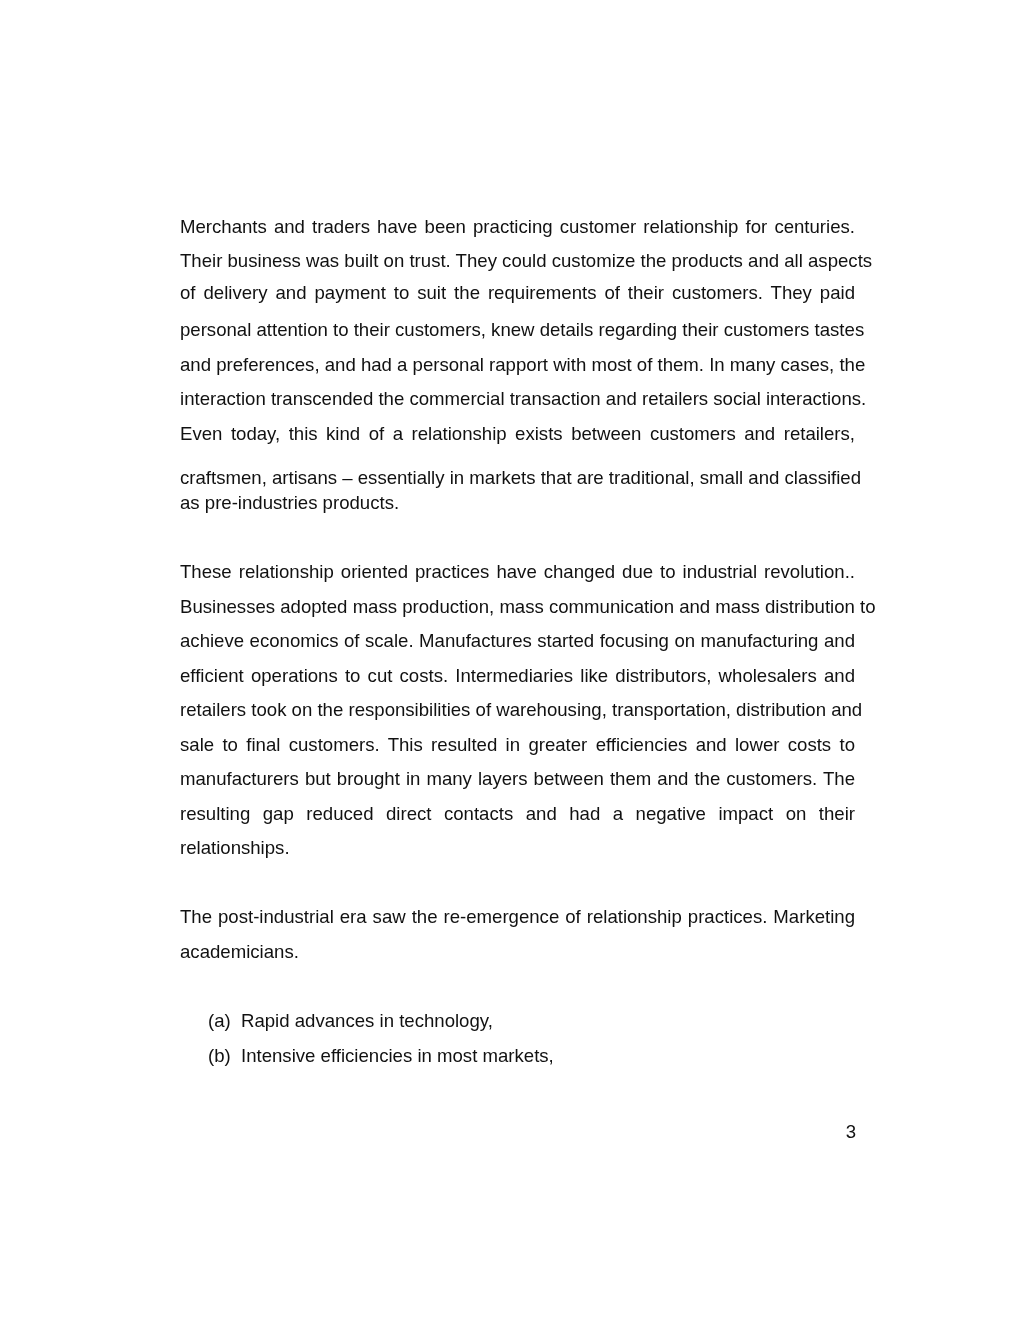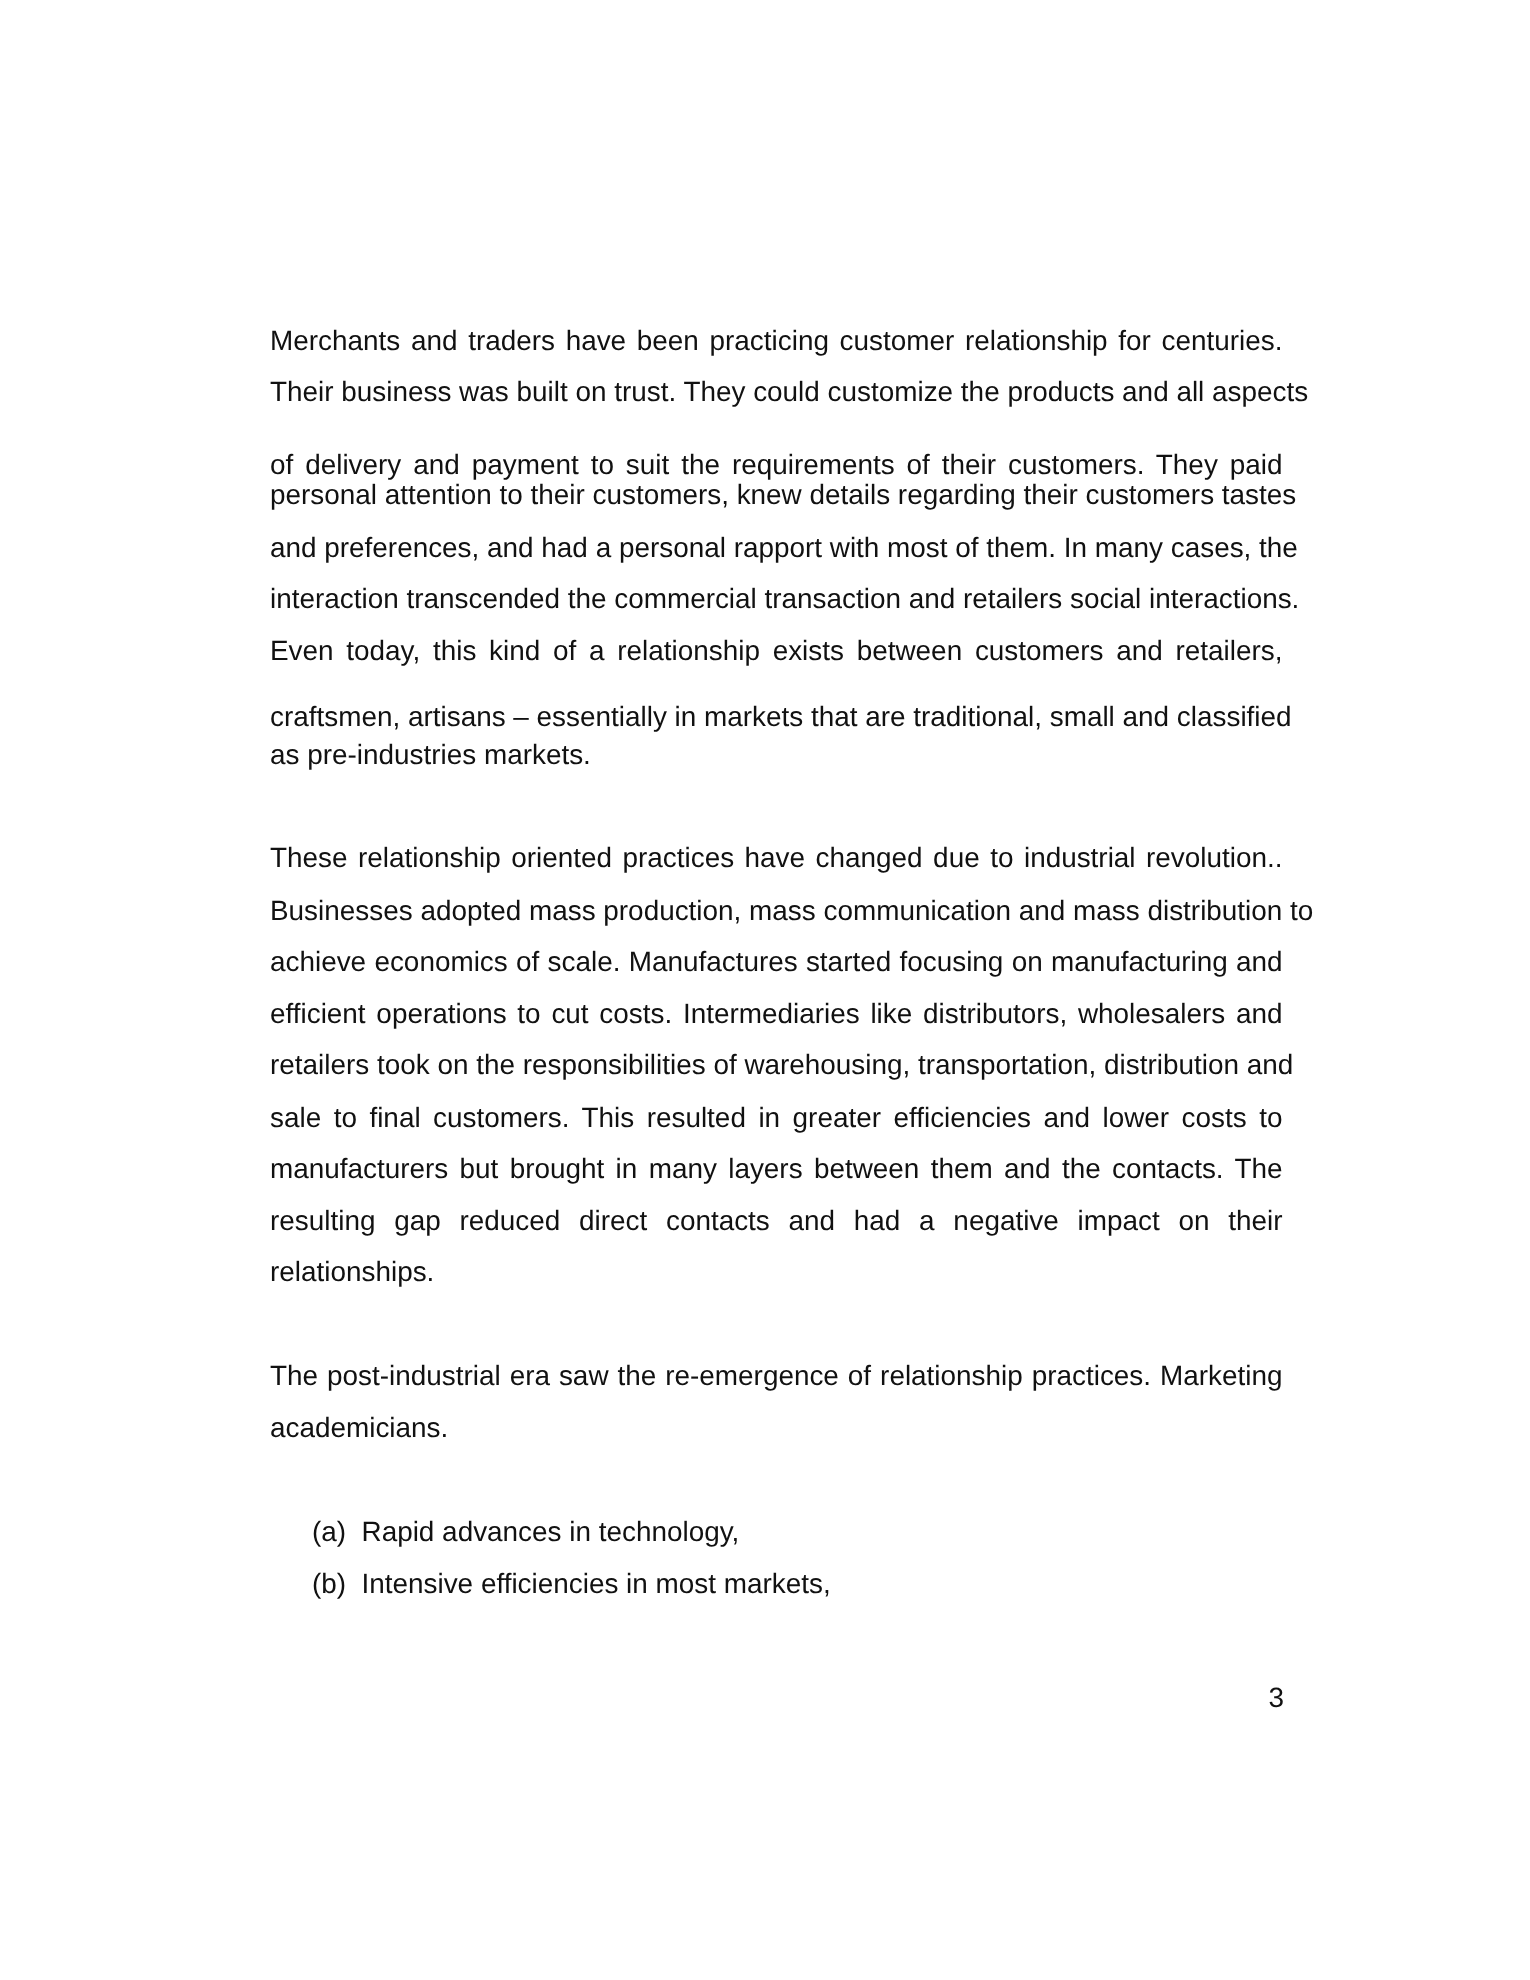--- a/index.html
+++ b/index.html
@@ -41,37 +41,37 @@
   }
 </style>
 </head>
 <body>
 
 <div class="page">
 
   <div>
     <div class="line" style="top:214px">Merchants and traders have been practicing customer relationship for centuries.</div>
     <div class="line" style="top:248px">Their business was built on trust. They could customize the products and all aspects</div>
-    <div class="line" style="top:297px">of delivery and payment to suit the requirements of their customers. They paid</div>
+    <div class="line" style="top:280px">of delivery and payment to suit the requirements of their customers. They paid</div>
     <div class="line" style="top:317px">personal attention to their customers, knew details regarding their customers tastes</div>
     <div class="line" style="top:352px">and preferences, and had a personal rapport with most of them. In many cases, the</div>
     <div class="line" style="top:386px">interaction transcended the commercial transaction and retailers social interactions.</div>
     <div class="line" style="top:421px">Even today, this kind of a relationship exists between customers and retailers,</div>
     <div class="line" style="top:465px">craftsmen, artisans – essentially in markets that are traditional, small and classified</div>
-    <div class="line last" style="top:490px">as pre-industries markets.</div>
+    <div class="line last" style="top:490px">as pre-industries products.</div>
   </div>
 
   <div>
     <div class="line" style="top:559px">These relationship oriented practices have changed due to industrial revolution..</div>
     <div class="line" style="top:594px">Businesses adopted mass production, mass communication and mass distribution to</div>
     <div class="line" style="top:628px">achieve economics of scale. Manufactures started focusing on manufacturing and</div>
     <div class="line" style="top:663px">efficient operations to cut costs. Intermediaries like distributors, wholesalers and</div>
     <div class="line" style="top:697px">retailers took on the responsibilities of warehousing, transportation, distribution and</div>
     <div class="line" style="top:732px">sale to final customers. This resulted in greater efficiencies and lower costs to</div>
-    <div class="line" style="top:766px">manufacturers but brought in many layers between them and the contacts. The</div>
+    <div class="line" style="top:766px">manufacturers but brought in many layers between them and the customers. The</div>
     <div class="line" style="top:801px">resulting gap reduced direct contacts and had a negative impact on their</div>
     <div class="line last" style="top:835px">relationships.</div>
   </div>
 
   <div>
     <div class="line" style="top:904px">The post-industrial era saw the re-emergence of relationship practices. Marketing</div>
     <div class="line last" style="top:939px">academicians.</div>
   </div>
 
   <div>

